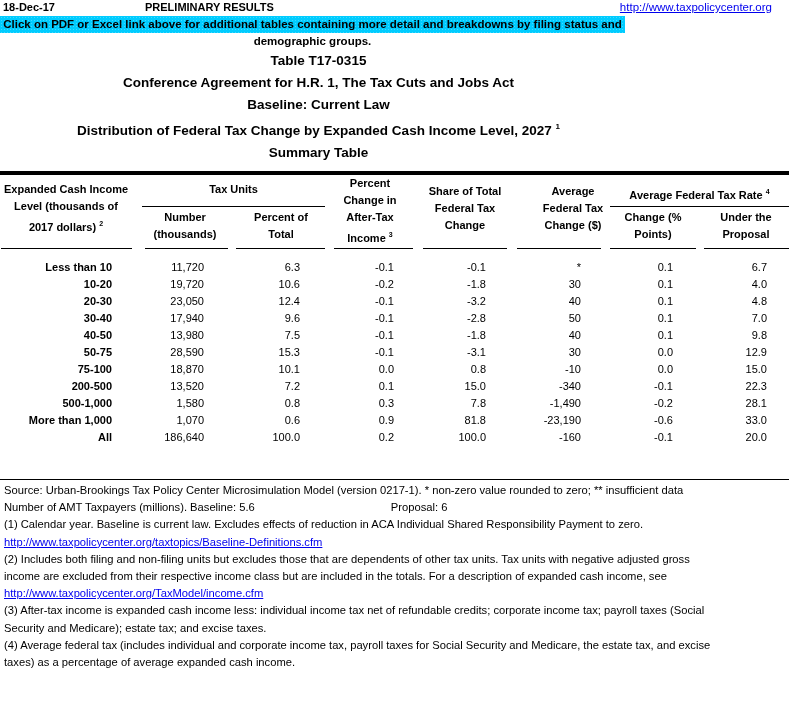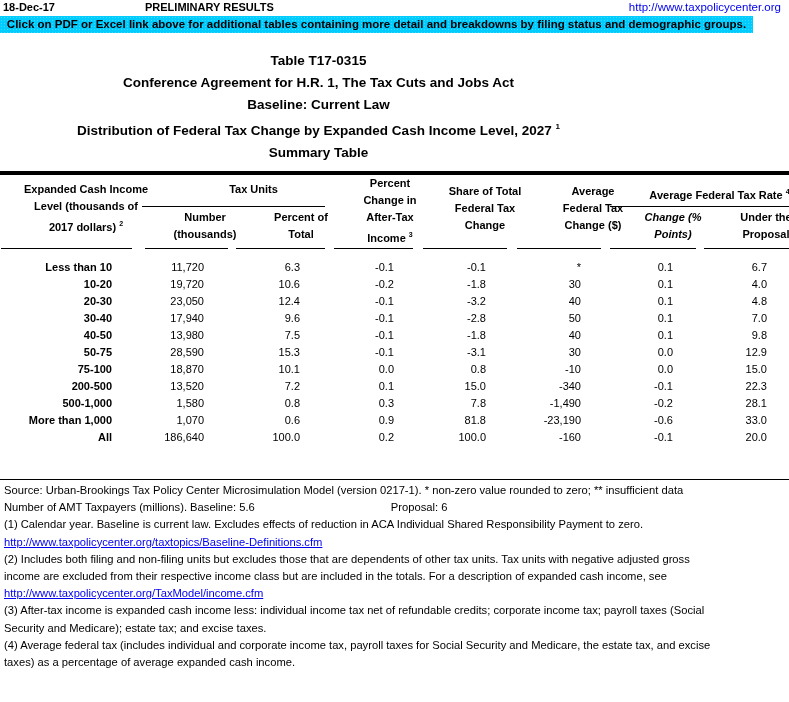--- a/index.html
+++ b/index.html
@@ -3,36 +3,36 @@
 <meta charset="utf-8">
 <style>
   html, body { margin: 0; padding: 0; background: #ffffff; }
   body {
     width: 789px; height: 702px; position: relative; overflow: hidden;
     font-family: "Liberation Sans", sans-serif; color: #000;
   }
   .abs { position: absolute; white-space: nowrap; }
   .date { left: 3px; top: 1px; font-size: 11px; font-weight: bold; }
   .prelim { left: 145px; top: 1px; font-size: 11px; font-weight: bold; }
-  .toplink { right: 8px; top: 1px; font-size: 11.5px; color: #0000ee; }
+  .toplink { right: 17px; top: 1px; font-size: 11.5px; color: #0000ee; text-decoration: underline; }
   .banner {
-    position: absolute; left: 0; top: 16px; width: 753px; height: 17px;
+    position: absolute; left: 0; top: 16px; width: 625px; height: 17px;
     background: #00ccff;
     font-size: 11.5px; font-weight: bold; text-align: center; line-height: 17px;
     background-image: radial-gradient(rgba(255,255,255,0.25) 0.6px, transparent 0.7px);
     background-size: 3px 3px;
   }
   .titles {
     position: absolute; left: 0; top: 50px; width: 637px; text-align: center;
     font-weight: bold; font-size: 13.5px; line-height: 22px;
   }
   .titles sup { font-size: 8px; vertical-align: 6px; }
   .rule-thick { position: absolute; left: 0; top: 171px; width: 789px; height: 4px; background: #000; }
   .rule-thin { position: absolute; left: 0; top: 479px; width: 789px; height: 1px; background: #000; }
-  .hdr { position: absolute; font-size: 11px; font-weight: bold; text-align: center; line-height: 17px; padding-left: 20px; }
+  .hdr { position: absolute; font-size: 11px; font-weight: bold; text-align: center; line-height: 17px; }
   .hdr sup { font-size: 7px; vertical-align: 5px; }
   .uline { position: absolute; height: 1px; background: #000; }
   table.data {
     position: absolute; left: 0; top: 259px; border-collapse: collapse;
     font-size: 11px; line-height: 17px;
   }
   table.data td { padding: 0; text-align: right; height: 16.9px; }
   table.data td.label { font-weight: bold; width: 112px; }
   .notes {
     position: absolute; left: 4px; top: 482px; width: 785px;
@@ -100,21 +100,21 @@
 <div class="hdr" style="left:528px;top:183px;width:90px;">
   <div>Average</div>
   <div>Federal Tax</div>
   <div>Change ($)</div>
 </div>
 <div class="uline" style="left:517px;top:248px;width:84px;"></div>
 
 <div class="hdr" style="left:610px;top:183px;width:179px;"><span>Average Federal Tax Rate</span> <sup>4</sup></div>
 <div class="uline" style="left:610px;top:206px;width:179px;"></div>
 
-<div class="hdr" style="left:610px;top:209px;width:86px;font-style:italic;">
+<div class="hdr" style="left:610px;top:209px;width:86px;">
   <div>Change (%</div>
   <div>Points)</div>
 </div>
 <div class="uline" style="left:610px;top:248px;width:86px;"></div>
 
 <div class="hdr" style="left:703px;top:209px;width:86px;">
   <div>Under the</div>
   <div>Proposal</div>
 </div>
 <div class="uline" style="left:704px;top:248px;width:85px;"></div>

